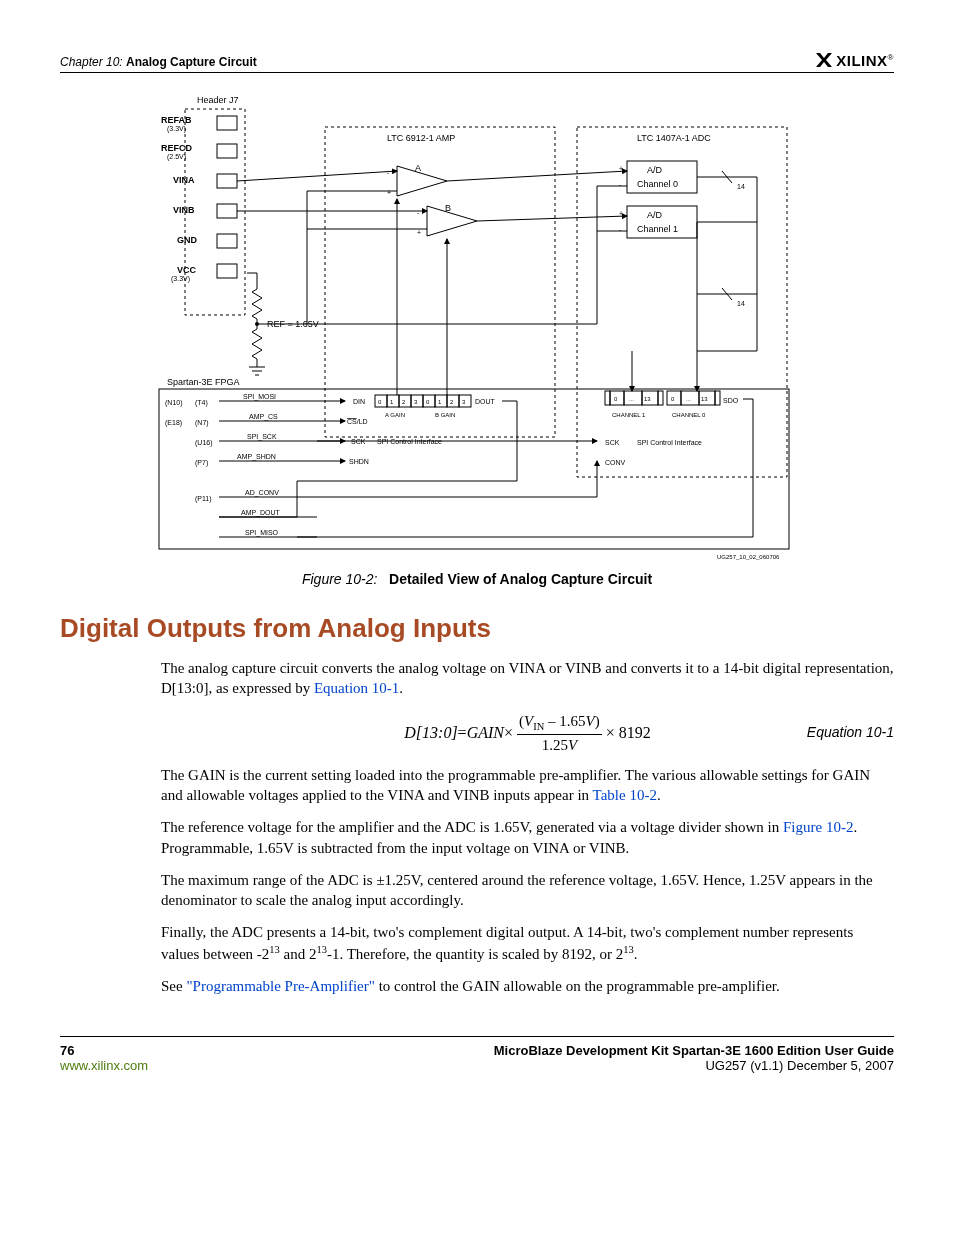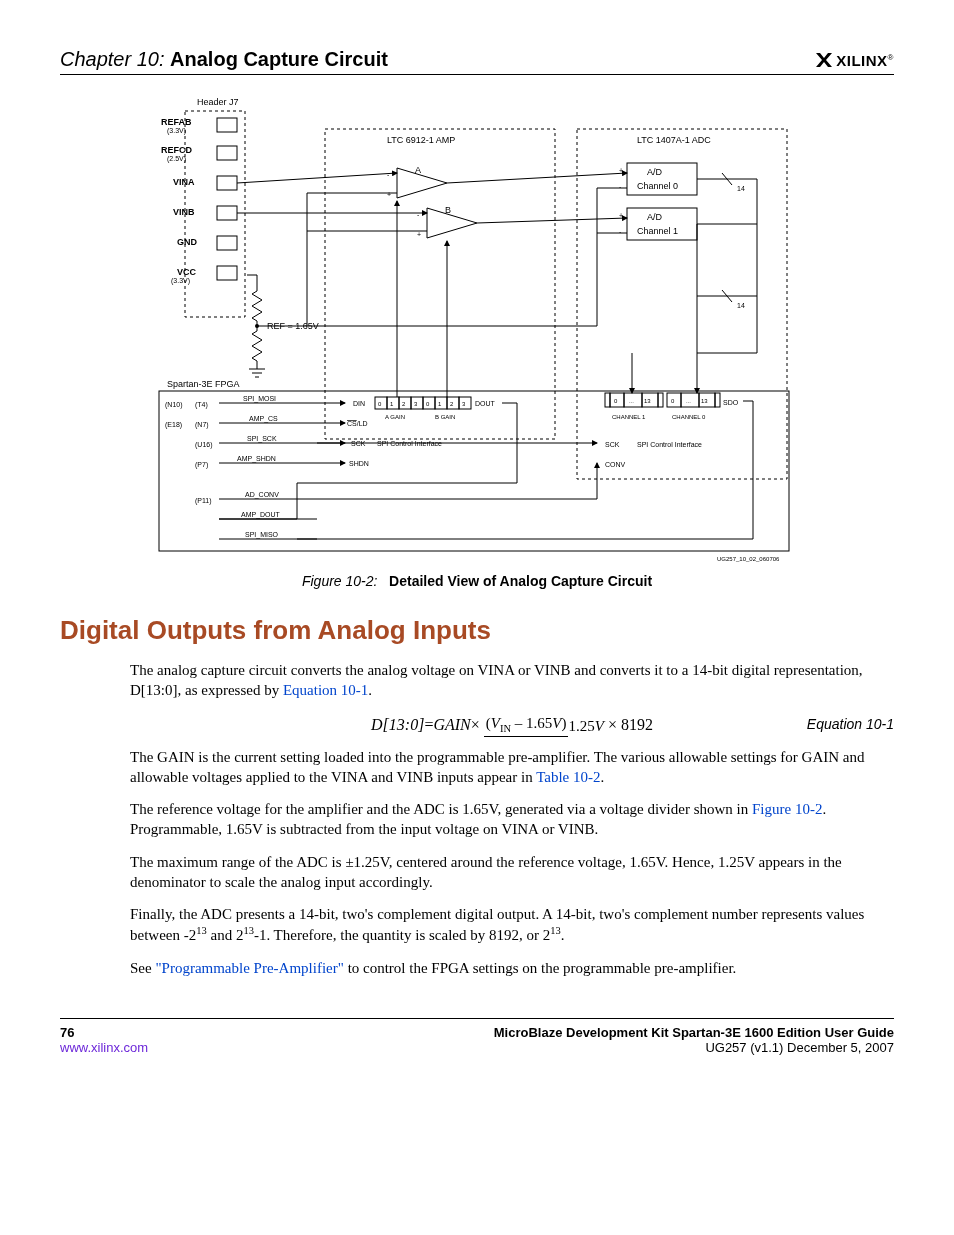--- a/index.html
+++ b/index.html
@@ -15,21 +15,21 @@
   .header-row {
     display: flex;
     justify-content: space-between;
     align-items: baseline;
     border-bottom: 1px solid #000;
     padding-bottom: 3px;
     margin-bottom: 18px;
   }
   .chap-title {
     font-style: italic;
-    font-size: 20px;
+    font-size: 12px;
     font-family: Arial, Helvetica, sans-serif;
   }
   .chap-title .bold {
     font-weight: bold;
     font-style: normal;
   }
   .logo {
     font-family: Arial, Helvetica, sans-serif;
     font-weight: bold;
     font-size: 15px;
@@ -64,21 +64,21 @@
     font-weight: bold;
   }
   h2.section {
     font-family: Arial, Helvetica, sans-serif;
     font-weight: bold;
     color: #a84a24;
     font-size: 26px;
     margin: 12px 0 14px 0;
   }
   .body-text {
-    margin-left: 70px;
+    margin-left: 101px;
     font-size: 15px;
     line-height: 1.35;
   }
   .body-text p {
     margin: 0 0 12px 0;
   }
   .link {
     color: #0044cc;
     cursor: pointer;
   }
@@ -98,22 +98,22 @@
     font-size: 14px;
   }
   .eq-content {
     font-size: 16px;
     font-style: italic;
     display: flex;
     align-items: center;
   }
   .frac {
     display: inline-flex;
-    flex-direction: row;
-    align-items: flex-end;
+    flex-direction: column;
+    align-items: center;
     margin: 0 4px;
     font-style: normal;
   }
   .frac .num {
     border-bottom: 1px solid #000;
     padding: 0 2px;
   }
   .frac .num, .frac .den {
     font-size: 15px;
   }
@@ -124,21 +124,21 @@
     display: flex;
     justify-content: space-between;
     font-family: Arial, Helvetica, sans-serif;
     font-size: 13px;
     gap: 36px;
   }
   .footer .left .page-num {
     font-weight: bold;
   }
   .footer .left .url {
-    color: #6d28d9;
+    color: #4d7c0f;
     cursor: pointer;
   }
   .footer .right {
     text-align: right;
     margin-left: 20px;
   }
   .footer .right .title {
     font-weight: bold;
   }
   sub, sup {
@@ -409,21 +409,21 @@
       <span>The reference voltage for the amplifier and the ADC is 1.65V, generated via a voltage divider shown in </span><span class="link">Figure 10-2</span><span>. Programmable, 1.65V is subtracted from the input voltage on VINA or VINB.</span>
     </p>
 
     <p>The maximum range of the ADC is ±1.25V, centered around the reference voltage, 1.65V. Hence, 1.25V appears in the denominator to scale the analog input accordingly.</p>
 
     <p>
       <span>Finally, the ADC presents a 14-bit, two's complement digital output. A 14-bit, two's complement number represents values between -2</span><sup>13</sup><span> and 2</span><sup>13</sup><span>-1. Therefore, the quantity is scaled by 8192, or 2</span><sup>13</sup><span>.</span>
     </p>
 
     <p>
-      <span>See </span><span class="link">"Programmable Pre-Amplifier"</span><span> to control the FPGA settings on the programmable pre-amplifier.</span>
+      <span>See </span><span class="link">"Programmable Pre-Amplifier"</span><span> to control the GAIN allowable on the programmable pre-amplifier.</span>
     </p>
   </div>
 
   <div class="footer">
     <div class="left">
       <div class="page-num">76</div>
       <div class="url">www.xilinx.com</div>
     </div>
     <div class="right">
       <div class="title">MicroBlaze Development Kit Spartan-3E 1600 Edition User Guide</div>

